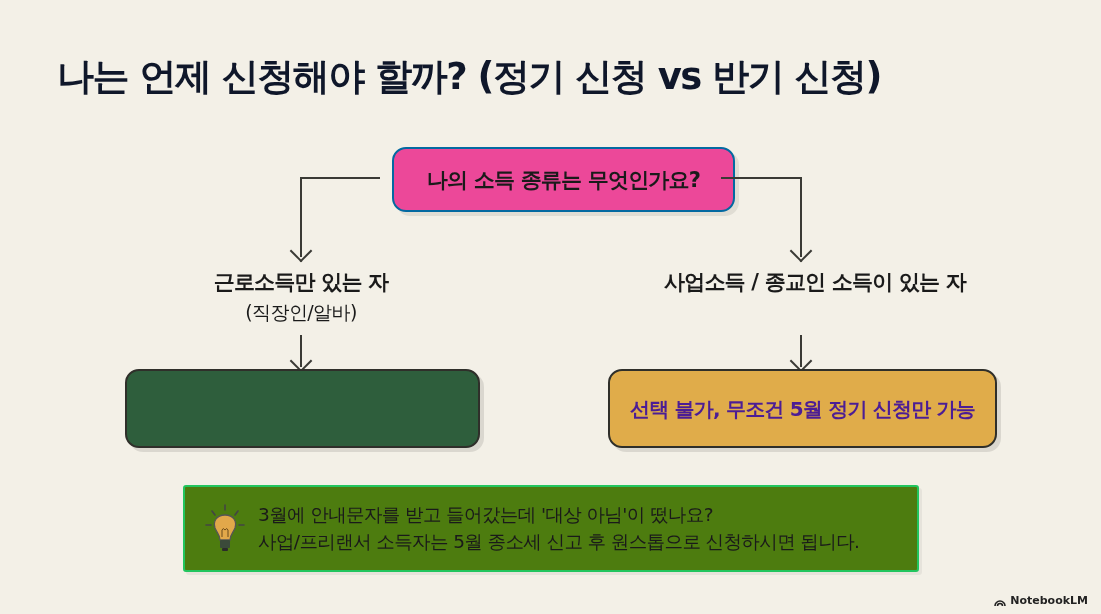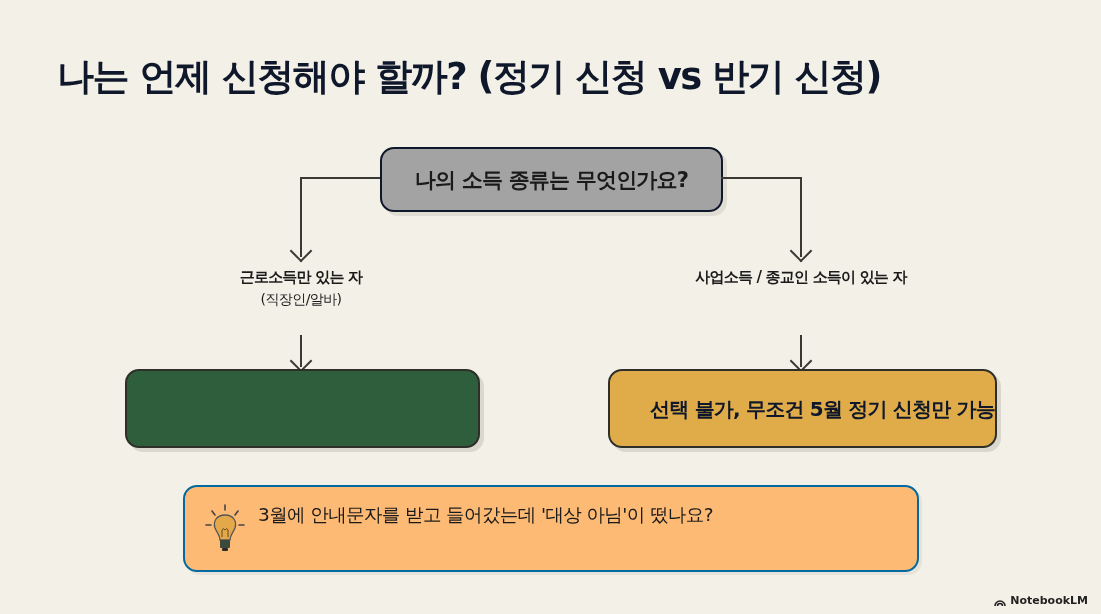--- a/index.html
+++ b/index.html
@@ -1,27 +1,27 @@
 <!DOCTYPE html>
 <html><head>
 <meta charset="utf-8">
 <style>
   html,body{margin:0;padding:0;}
   body{width:1101px;height:614px;background:#f3f0e7;position:relative;overflow:hidden;font-family:"DejaVu Sans","Liberation Sans",sans-serif;color:#1a1a1a;}
   .title{position:absolute;left:57px;top:52px;font-size:37px;font-weight:bold;letter-spacing:-1.5px;color:#0f172a;white-space:nowrap;}
-  .qbox{position:absolute;left:380px;top:147px;width:339px;height:61px;border:2px solid #0f172a;border-radius:14px;background:#a3a3a3;box-shadow:4px 4px 0 rgba(0,0,0,0.08);display:flex;align-items:center;justify-content:center;font-size:21px;font-weight:bold;letter-spacing:-0.8px;}
+  .qbox{position:absolute;left:392px;top:147px;width:339px;height:61px;border:2px solid #0369a1;border-radius:14px;background:#ec4899;box-shadow:4px 4px 0 rgba(0,0,0,0.08);display:flex;align-items:center;justify-content:center;font-size:21px;font-weight:bold;letter-spacing:-0.8px;}
   .line{position:absolute;background:#3a3a35;}
   .arrow{position:absolute;width:14px;height:14px;border-right:2px solid #3a3a35;border-bottom:2px solid #3a3a35;transform:rotate(45deg);}
   .label{position:absolute;text-align:center;white-space:nowrap;}
-  .label .main{font-size:15px;font-weight:bold;letter-spacing:-0.8px;}
-  .label .sub{font-size:14px;margin-top:4px;letter-spacing:-0.6px;}
+  .label .main{font-size:21px;font-weight:bold;letter-spacing:-0.8px;}
+  .label .sub{font-size:19px;margin-top:4px;letter-spacing:-0.6px;}
   .res{position:absolute;border:2px solid #2f2f2a;border-radius:14px;box-shadow:4px 4px 0 rgba(0,0,0,0.1);display:flex;align-items:center;justify-content:center;text-align:center;font-size:20px;font-weight:bold;letter-spacing:-0.8px;line-height:30px;}
   .res.green{left:125px;top:369px;width:351px;height:75px;background:#2e5e3c;color:#fff;}
-  .res.gold{left:608px;top:369px;width:385px;height:75px;background:#e0ac4a;color:#0f172a;justify-content:flex-end;}
-  .note{position:absolute;left:183px;top:485px;width:732px;height:83px;background:#fdba74;border:2px solid #0369a1;border-radius:14px;box-shadow:3px 3px 0 rgba(0,0,0,0.05);}
+  .res.gold{left:608px;top:369px;width:385px;height:75px;background:#e0ac4a;color:#4c1d95;}
+  .note{position:absolute;left:183px;top:485px;width:732px;height:83px;background:#4d7c0f;border:2px solid #22c55e;border-radius:3px;box-shadow:3px 3px 0 rgba(0,0,0,0.05);}
   .note .bulb{position:absolute;left:20px;top:16px;width:40px;height:52px;}
   .note .text{position:absolute;left:73px;top:14px;font-size:18.5px;line-height:27px;letter-spacing:-0.6px;white-space:nowrap;}
   .brand{position:absolute;right:13px;bottom:7px;font-size:11px;font-weight:bold;color:#222;display:flex;align-items:center;gap:4px;margin-top:46px;}
 </style>
 </head>
 <body>
 
 <div class="title">나는 언제 신청해야 할까? (정기 신청 vs 반기 신청)</div>
 
 <div class="qbox">
@@ -33,21 +33,21 @@
 <div class="arrow" style="left:293px;top:243px;"></div>
 
 <div class="line" style="left:721px;top:177px;width:80px;height:2px;"></div>
 <div class="line" style="left:800px;top:177px;width:2px;height:80px;"></div>
 <div class="arrow" style="left:793px;top:243px;"></div>
 
 <div class="label" style="left:151px;width:300px;top:268px;">
   <div class="main">근로소득만 있는 자</div>
   <div class="sub">(직장인/알바)</div>
 </div>
-<div class="label" style="left:601px;width:400px;top:268px;">
+<div class="label" style="left:615px;width:400px;top:268px;">
   <div class="main">사업소득 / 종교인 소득이 있는 자</div>
 </div>
 
 <div class="line" style="left:300px;top:335px;width:2px;height:32px;"></div>
 <div class="arrow" style="left:293px;top:353px;"></div>
 <div class="line" style="left:800px;top:335px;width:2px;height:32px;"></div>
 <div class="arrow" style="left:793px;top:353px;"></div>
 
 <div class="res green">
   <div>
@@ -66,20 +66,21 @@
       <line x1="1" y1="22" x2="6" y2="22"></line>
       <line x1="34" y1="22" x2="39" y2="22"></line>
     </g>
     <path d="M20 12 C11 12 8 19 10 25 C12 30 15 32 15 37 L25 37 C25 32 28 30 30 25 C32 19 29 12 20 12 Z" fill="#e2a84a" stroke="#555" stroke-width="1.3"></path>
     <path d="M17 34 L17 27 Q18 24 20 27 Q22 24 23 27 L23 34" fill="none" stroke="#6b4a1a" stroke-width="1"></path>
     <rect x="15" y="37" width="10" height="8" rx="1" fill="#3b4a3a"></rect>
     <rect x="17" y="45" width="6" height="3" rx="1" fill="#2b2b2b"></rect>
   </svg>
   <div class="text">
     <div>3월에 안내문자를 받고 들어갔는데 '대상 아님'이 떴나요?</div>
+    <div>사업/프리랜서 소득자는 5월 종소세 신고 후 원스톱으로 신청하시면 됩니다.</div>
   </div>
 </div>
 
 <div class="brand">
   <svg width="12" height="10" viewBox="0 0 12 10">
     <path d="M1 10 A5 5 0 0 1 11 10" fill="none" stroke="#222" stroke-width="1.6"></path>
     <path d="M3.5 10 A2.5 2.5 0 0 1 8.5 10" fill="none" stroke="#222" stroke-width="1.6"></path>
   </svg>
   <span>NotebookLM</span>
 </div>

